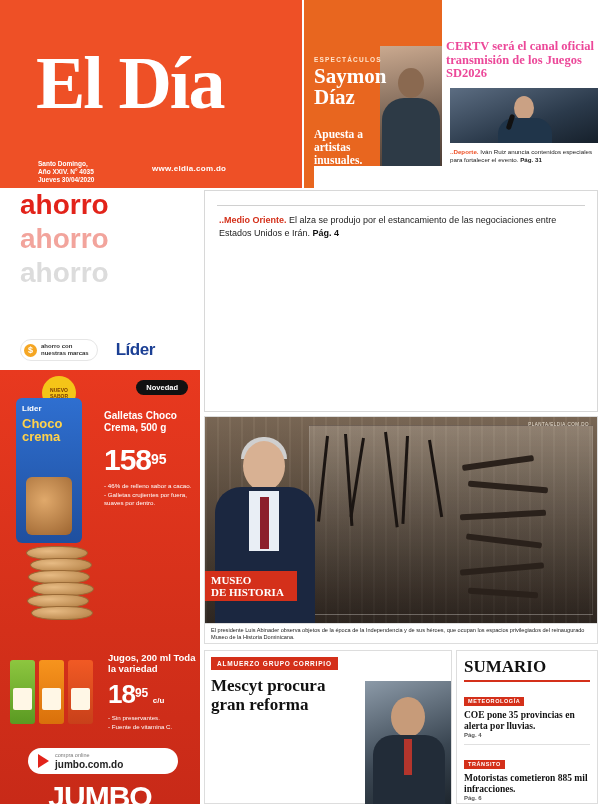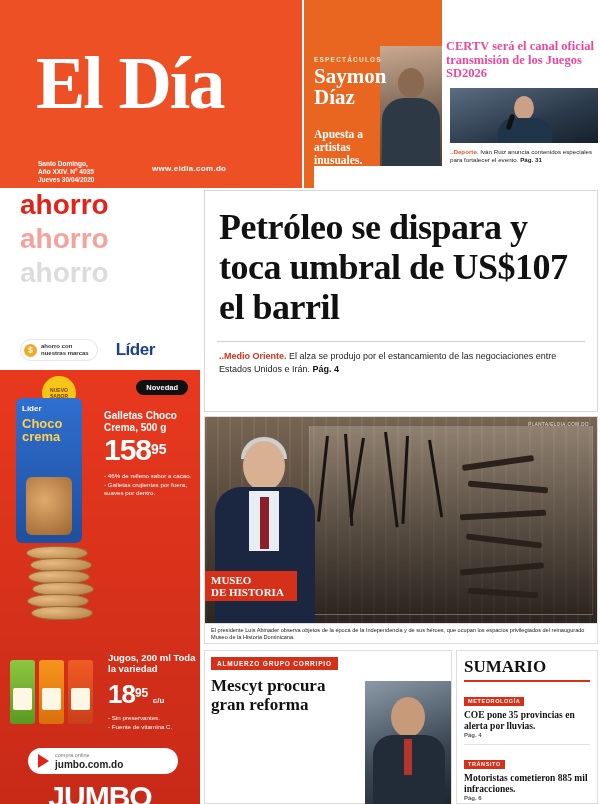--- a/index.html
+++ b/index.html
@@ -163,21 +163,21 @@
     background:radial-gradient(circle at 40% 40%, #e0a96b, #9c6430);
     border-radius:6px;
   }
   .cookies-stack {
     position:absolute; left:26px; top:176px; width:74px; height:84px;
   }
   .ck { position:absolute; width:62px; height:14px; border-radius:50%/60%;
         background:radial-gradient(ellipse at 35% 35%, #e7bb84, #b07c41); border:1px solid #9a6a36; }
   .ad-copy { position:absolute; left:104px; top:40px; width:92px; color:#fff; }
   .ad-copy .prod { font-size:10px; font-weight:bold; line-height:12px; }
-  .price { margin-top:2px; font-family:"Liberation Sans", sans-serif; font-weight:bold; color:#fff; }
+  .price { margin-top:12px; font-family:"Liberation Sans", sans-serif; font-weight:bold; color:#fff; }
   .price .int { font-size:30px; line-height:28px; letter-spacing:-1px; }
   .price .cent { font-size:14px; vertical-align:super; }
   .bullets { margin-top:8px; font-size:6.2px; line-height:8.5px; color:#fff; }
 
   .juices {
     position:absolute; left:10px; top:276px; width:92px; height:92px;
   }
   .juice {
     position:absolute; top:14px; width:25px; height:64px; border-radius:3px;
   }
@@ -439,21 +439,20 @@
           <div class="t1">compra online</div>
           <div class="t2">jumbo.com.do</div>
         </div>
       </div>
 
       <div class="jumbo-logo">JUMBO</div>
     </div>
   </div>
 
   <div class="headline-box">
-    <div class="headline">Petróleo se dispara y toca umbral de US$107 el barril</div>
     <div class="hl-rule"></div>
     <div class="hl-deck">
       <span class="label" style="color:#d4301a;">..</span><span class="label">Medio Oriente.</span><span> El alza se produjo por el estancamiento de las negociaciones entre Estados Unidos e Irán.</span> <span class="pag">Pág. 4</span>
     </div>
   </div>
 
   <div class="photo-main">
     <div class="pm-img">
       <div class="pm-wall"></div>
       <div class="pm-case">

